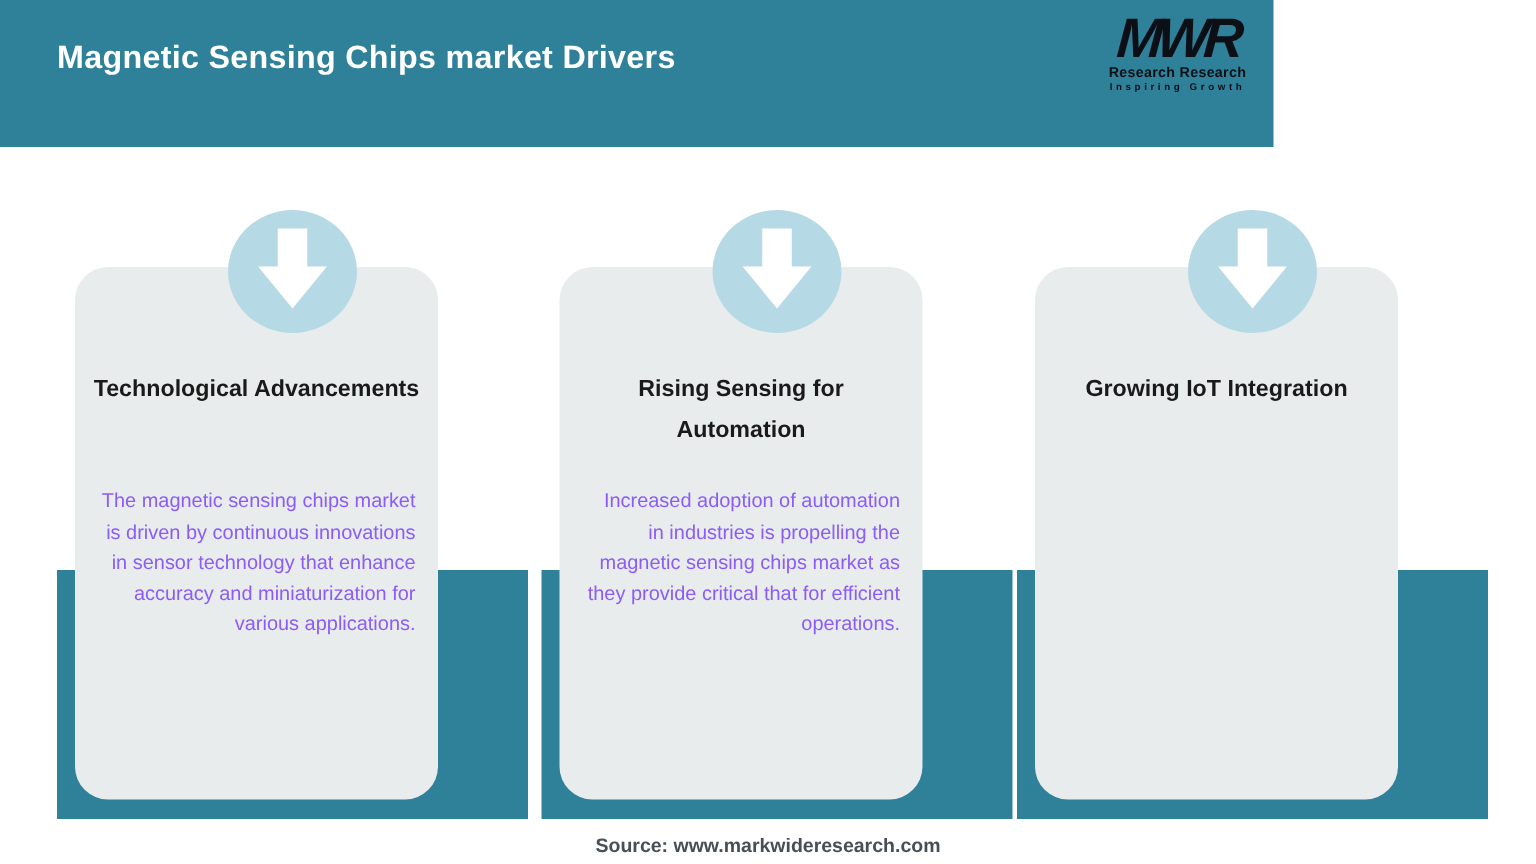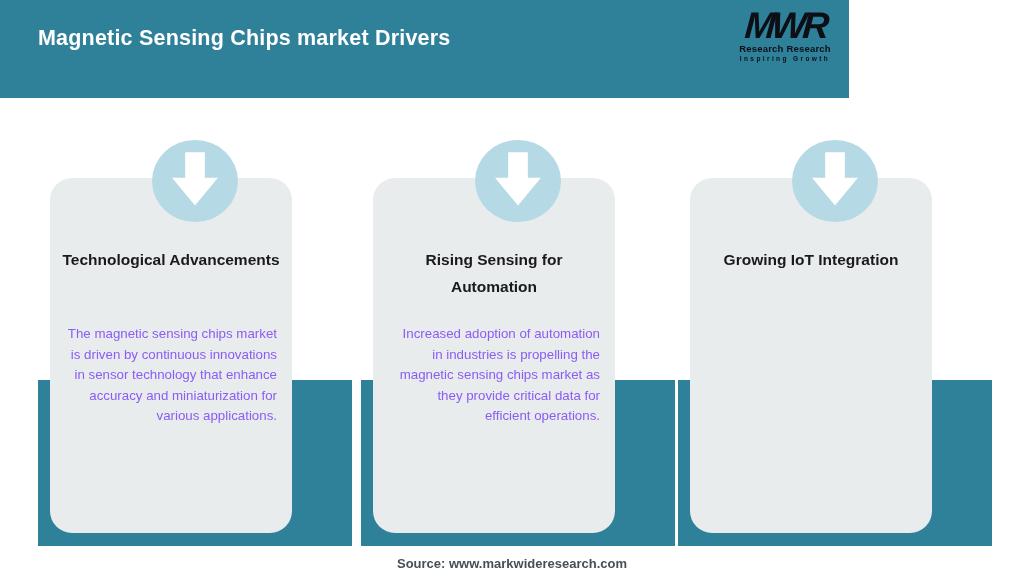--- a/index.html
+++ b/index.html
@@ -93,21 +93,21 @@
         <polygon points="38,15 62,15 62,46 78,46 50,80 22,46 38,46" fill="#ffffff"></polygon>
       </svg>
     </div>
   </div>
 
   <div class="card-group g1">
     <div class="backdrop"></div>
     <div class="card">
       <h2 class="card-title">Rising Sensing for
 Automation</h2>
-      <p class="card-body">Increased adoption of automation in industries is propelling the magnetic sensing chips market as they provide critical data for efficient operations.</p>
+      <p class="card-body">Increased adoption of automation in industries is propelling the magnetic sensing chips market as they provide critical that for efficient operations.</p>
     </div>
     <div class="circle">
       <svg viewBox="0 0 100 100">
         <polygon points="38,15 62,15 62,46 78,46 50,80 22,46 38,46" fill="#ffffff"></polygon>
       </svg>
     </div>
   </div>
 
   <div class="card-group g2">
     <div class="backdrop"></div>

